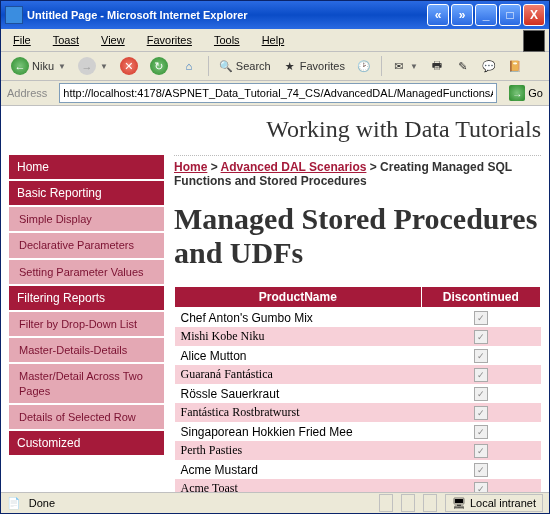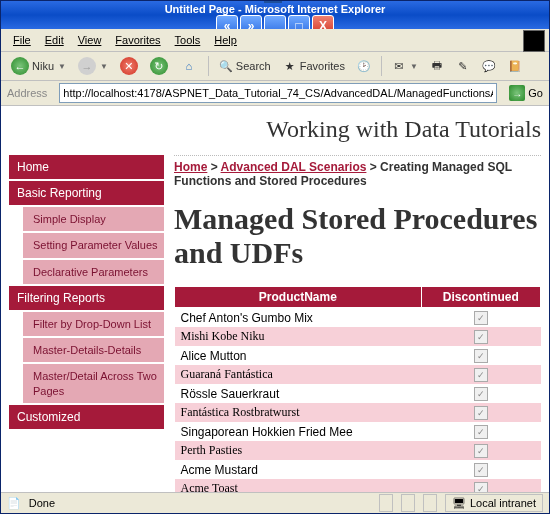--- a/index.html
+++ b/index.html
@@ -1,24 +1,24 @@
 <!DOCTYPE html>
 <html><head>
 <meta charset="utf-8">
 <style>
 html,body{margin:0;padding:0;font-family:Tahoma,Arial,sans-serif;font-size:11px;background:#ece9d8;}
 .window{width:550px;height:514px;border:1px solid #0a246a;background:#ece9d8;display:flex;flex-direction:column;box-sizing:border-box;position:relative;}
-.titlebar{height:28px;background:linear-gradient(#2a6ae2,#0a4cc7 50%,#2a6ae2);display:flex;align-items:center;color:#fff;font-weight:bold;padding:0 4px;flex-direction:column;}
+.titlebar{height:28px;background:linear-gradient(#2a6ae2,#0a4cc7 50%,#2a6ae2);display:flex;align-items:center;color:#fff;font-weight:bold;padding:0 4px;}
 .titlebar .icon{width:16px;height:16px;background:#3a8de0;border:1px solid #1d4f9c;margin-right:4px;}
 .titlebar .title{flex:1;}
 .titlebar .wbtns{display:flex;gap:2px;}
 .wbtn{width:20px;height:20px;border:1px solid #fff;border-radius:3px;display:flex;align-items:center;justify-content:center;color:#fff;font-size:12px;cursor:pointer;}
 .wbtn.blue{background:linear-gradient(#6fa9ff,#2a6ae2);}
 .wbtn.red{background:linear-gradient(#f08070,#d03020);}
-.menubar{height:22px;display:flex;align-items:center;padding:0 6px;gap:2px;background:#ece9d8;border-bottom:1px solid #c0c0c0;position:relative;}
+.menubar{height:22px;display:flex;align-items:center;padding:0 6px;gap:10px;background:#ece9d8;border-bottom:1px solid #c0c0c0;position:relative;}
 .mitem{padding:2px 6px;cursor:pointer;}
 .mitem u{text-decoration:underline;}
 .throbber{position:absolute;right:4px;top:1px;width:20px;height:20px;background:#000;border:1px solid #666;}
 .toolbar{height:28px;display:flex;align-items:center;gap:4px;padding:0 6px;border-bottom:1px solid #c0c0c0;}
 .tbtn{display:flex;align-items:center;gap:3px;padding:2px 4px;cursor:pointer;color:#333;}
 .tbtn.disabled{color:#999;}
 .tico{width:18px;height:18px;border-radius:50%;display:flex;align-items:center;justify-content:center;font-size:11px;}
 .tico.back{background:radial-gradient(#7ac47a,#2a8a2a);color:#fff;}
 .tico.fwd{background:#d0d0d0;color:#999;}
 .tico.refresh{background:radial-gradient(#7ac47a,#2a8a2a);color:#fff;}
@@ -32,21 +32,21 @@
 .addrinput{flex:1;height:18px;border:1px solid #7f9db9;background:#fff;font-size:11px;padding:0 3px;}
 .gobtn{display:flex;align-items:center;gap:3px;cursor:pointer;}
 .goico{width:16px;height:16px;background:radial-gradient(#7ac47a,#2a8a2a);color:#fff;display:flex;align-items:center;justify-content:center;border-radius:2px;font-size:10px;}
 .content{flex:1;background:#fff;overflow:auto;position:relative;}
 .pageinner{padding:6px 8px 8px 8px;}
 h1.pagetitle{font-family:Georgia,serif;font-size:24px;font-weight:normal;color:#333;margin:4px 0 12px 0;text-align:right;}
 .layout{display:flex;gap:10px;}
 .sidecol{width:155px;flex-shrink:0;}
 .maincol{flex:1;}
 .navsection{background:#a51a3a;color:#fff;padding:5px 8px;font-size:12px;border-bottom:2px solid #fff;cursor:pointer;}
-.navsub{background:#e4a8b4;color:#7a1030;padding:5px 6px 5px 10px;font-size:11px;border-bottom:2px solid #fff;margin-left:14px;cursor:pointer;line-height:1.3;}
+.navsub{background:#e4a8b4;color:#7a1030;padding:5px 6px 5px 10px;font-size:11px;border-bottom:2px solid #fff;cursor:pointer;line-height:1.3;}
 .bcrumb{font-size:12px;color:#333;margin-bottom:14px;font-weight:bold;border-top:1px dotted #bbb;padding-top:4px;}
 .bcrumb a{color:#a51a3a;text-decoration:underline;cursor:pointer;}
 h2.contenttitle{font-family:Georgia,serif;font-size:30px;font-weight:bold;color:#333;margin:6px 0 16px 0;}
 table.datagrid{border-collapse:collapse;width:100%;font-size:12px;}
 table.datagrid th{background:#a51a3a;color:#fff;font-weight:bold;padding:3px 6px;text-align:center;border:1px solid #fff;}
 table.datagrid td{padding:2px 6px;border-bottom:0;}
 table.datagrid tr.alt td{background:#f7d0d8;font-family:Liberation Serif, serif;}
 .chk{width:12px;height:12px;border:1px solid #aaa;background:#f0f0f0;display:inline-flex;align-items:center;justify-content:center;color:#888;font-size:9px;}
 .statusbar{height:20px;border-top:1px solid #c0c0c0;display:flex;align-items:center;padding:0 6px;font-size:11px;background:#ece9d8;gap:8px;}
 .statusbar .seg{border:1px solid #c0c0c0;height:16px;padding:0 6px;display:flex;align-items:center;gap:4px;}
@@ -63,21 +63,21 @@
       <div class="wbtn blue">«</div>
       <div class="wbtn blue">»</div>
       <div class="wbtn blue">_</div>
       <div class="wbtn blue">□</div>
       <div class="wbtn red">X</div>
     </div>
   </div>
 
   <div class="menubar">
     <div class="mitem"><u>File</u></div>
-    <div class="mitem"><u>Edit</u></div>
+    <div class="mitem"><u>Toast</u></div>
     <div class="mitem"><u>View</u></div>
     <div class="mitem"><u>Favorites</u></div>
     <div class="mitem"><u>Tools</u></div>
     <div class="mitem"><u>Help</u></div>
     <div class="throbber"></div>
   </div>
 
   <div class="toolbar">
     <div class="tbtn">
         <span class="tico back">←</span>
@@ -138,26 +138,27 @@
   </div>
 
   <div class="content">
     <div class="pageinner">
       <h1 class="pagetitle">Working with Data Tutorials</h1>
       <div class="layout">
         <div class="sidecol">
           <div class="navsection">Home</div>
           <div class="navsection">Basic Reporting</div>
           <div class="navsub">Simple Display</div>
+          <div class="navsub">Declarative Parameters</div>
           <div class="navsub">Setting Parameter Values</div>
-          <div class="navsub">Declarative Parameters</div>
           <div class="navsection">Filtering Reports</div>
           <div class="navsub">Filter by Drop-Down List</div>
           <div class="navsub">Master-Details-Details</div>
           <div class="navsub">Master/Detail Across Two Pages</div>
+          <div class="navsub">Details of Selected Row</div>
           <div class="navsection">Customized</div>
         </div>
         <div class="maincol">
           <div class="bcrumb">
             <a>Home</a><span> &gt; </span><a>Advanced DAL Scenarios</a><span> &gt; Creating Managed SQL Functions and Stored Procedures</span>
           </div>
           <h2 class="contenttitle">Managed Stored Procedures and UDFs</h2>
           <table class="datagrid">
             <thead>
                 <tr>

